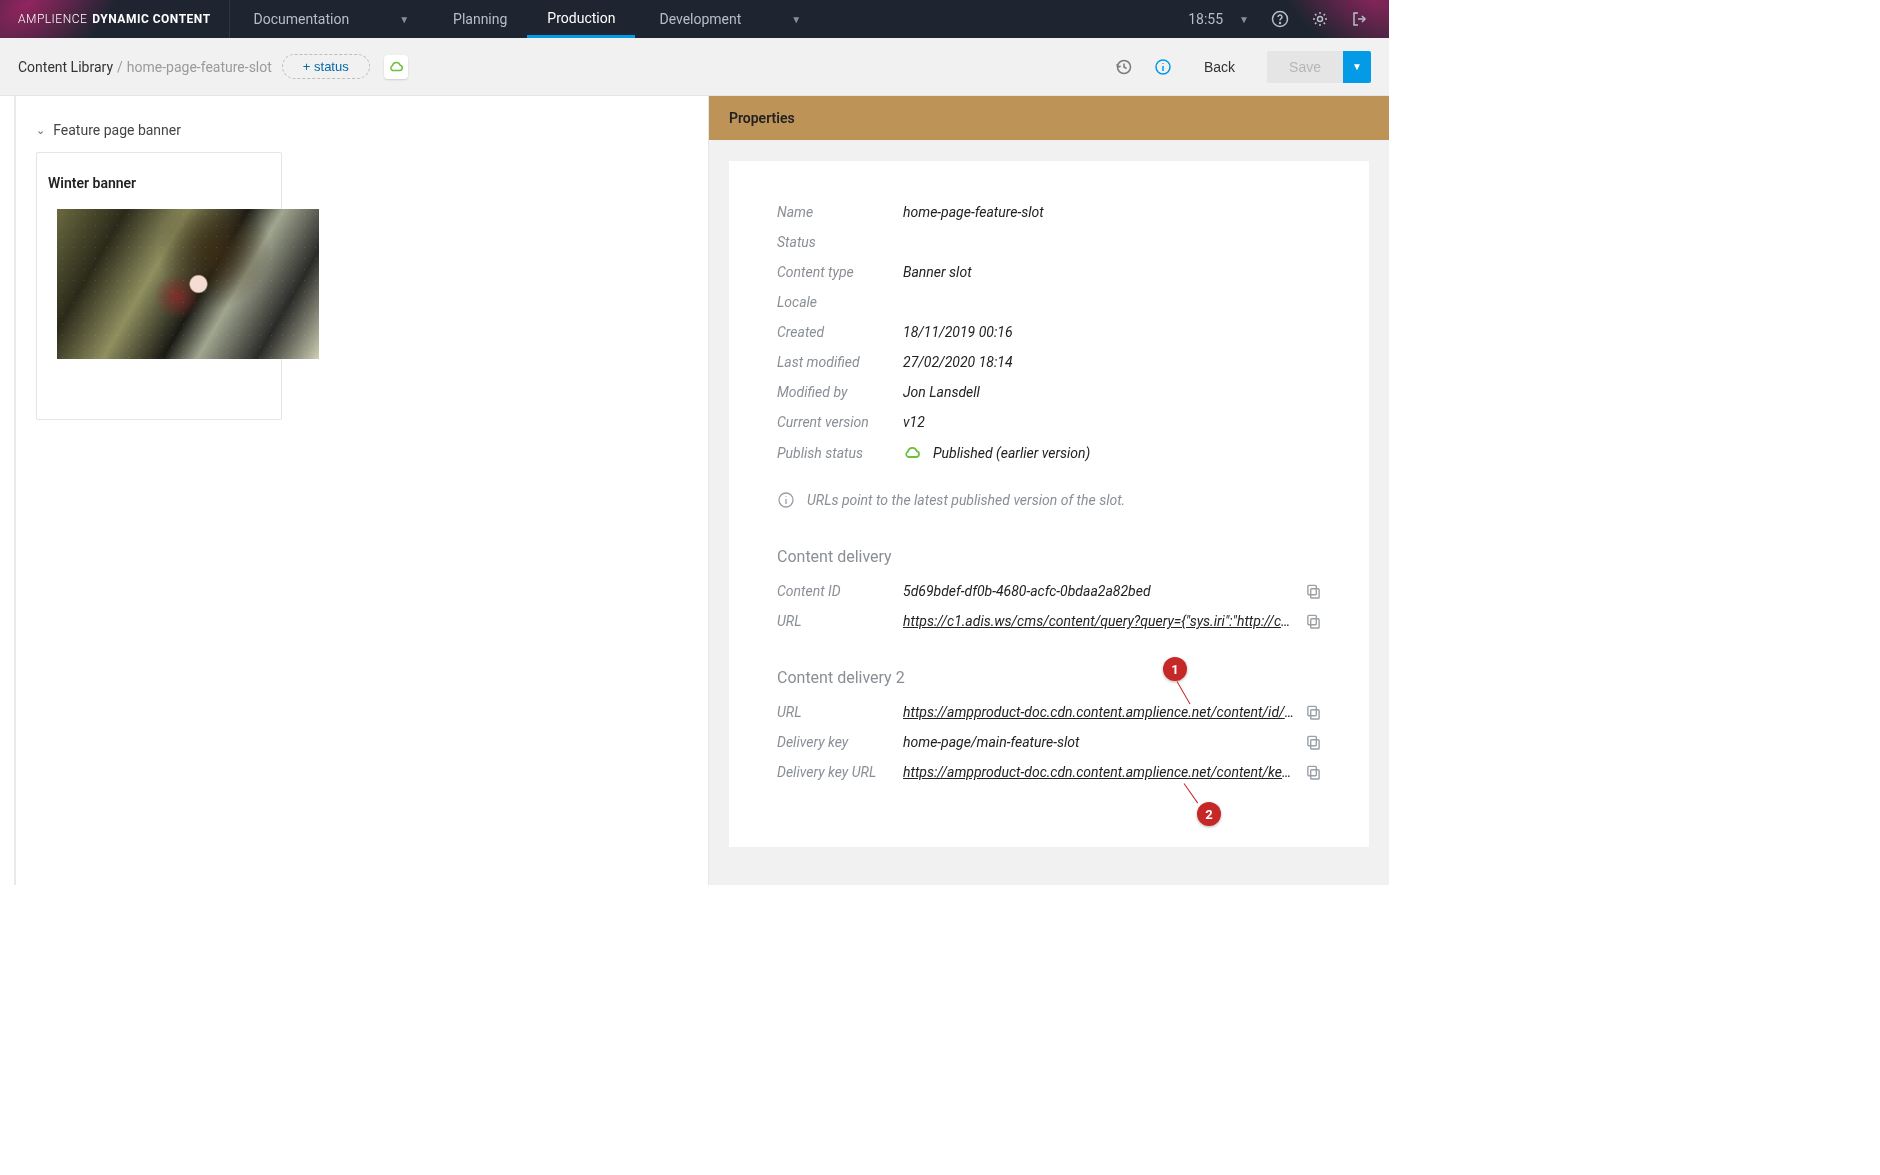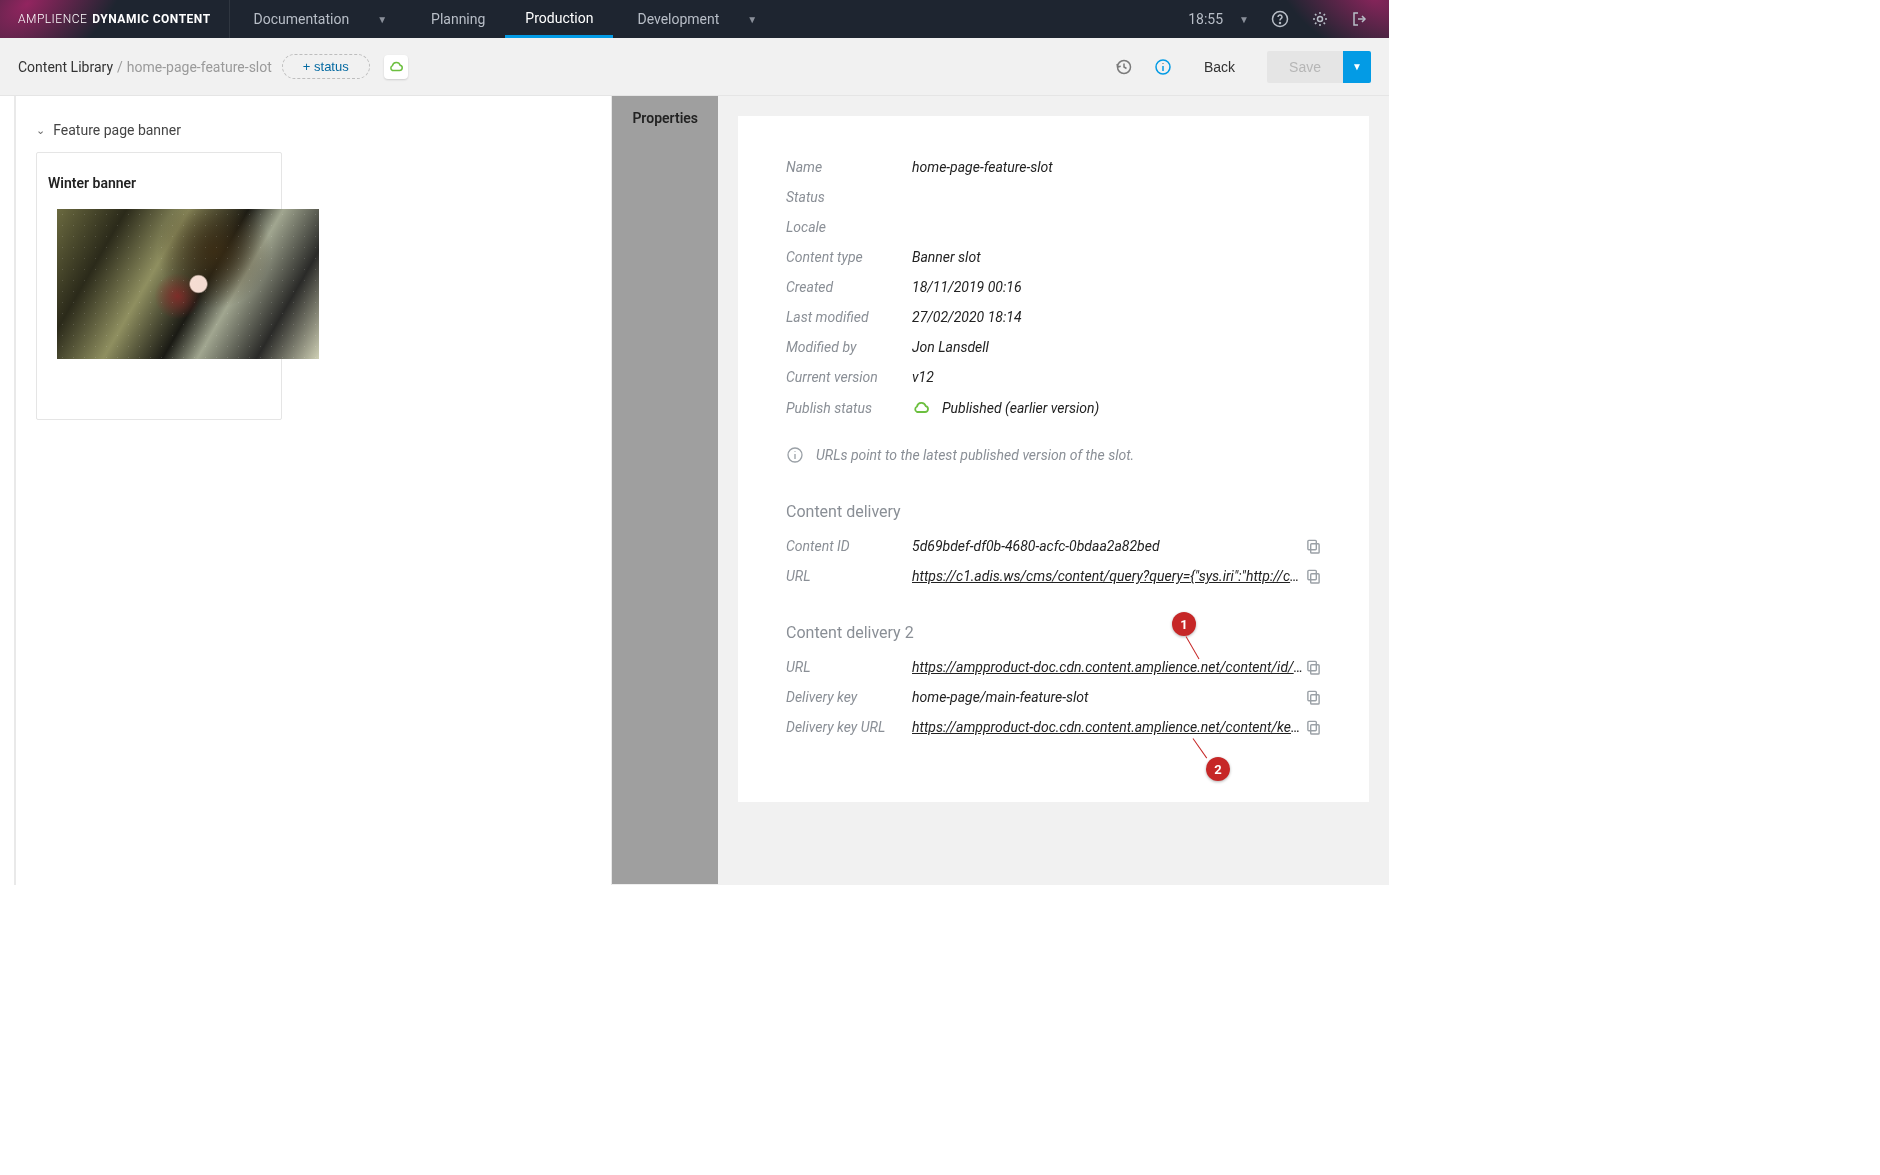--- a/index.html
+++ b/index.html
@@ -34,21 +34,21 @@
       color: #fff; font-size: 12px; letter-spacing: 0.5px;
       padding: 0 18px; display: flex; align-items: center; gap: 5px;
       position: relative; z-index: 1;
       border-right: 1px solid rgba(255,255,255,0.08);
       height: 100%;
     }
     .brand .light { font-weight: 300; }
     .brand .bold { font-weight: 700; }
     .nav-items { display: flex; height: 100%; position: relative; z-index: 1; }
     .nav-item {
-      display: flex; align-items: center; gap: 28px;
+      display: flex; align-items: center; gap: 50px;
       padding: 6px 24px; color: #b8bec7; font-size: 14px; font-weight: 400;
       cursor: pointer; height: 100%;
     }
     .nav-item.simple { gap: 0; padding: 0 20px; }
     .nav-item.active { border-bottom: 3px solid #039be5; color: #fff; }
     .nav-chevron { font-size: 10px; color: #8a909a; }
     .nav-right { margin-left: auto; display: flex; align-items: center; gap: 22px; padding: 0 20px; color: #b8bec7; position: relative; z-index: 1;}
     .clock { display: flex; align-items: center; gap: 16px; font-size: 14px;}
     .nav-icon { width: 18px; height: 18px; stroke: #b8bec7; fill: none; stroke-width: 1.5; cursor: pointer;}
     
@@ -95,21 +95,21 @@
       position: relative;
     }
     .thumb::after{
       content:""; position:absolute; inset:0;
       background-image: radial-gradient(rgba(255,255,255,0.35) 0.5px, transparent 1px);
       background-size: 11px 11px;
       opacity: 0.4;
     }
     
     
-    .right-pane { flex: 1; border-left: 1px solid #e7e7e7; background: #737373; display: flex; flex-direction: row;}
+    .right-pane { flex: 1; border-left: 1px solid #e7e7e7; background: #a16207; display: flex; flex-direction: column;}
     .props-header { padding: 14px 20px; font-weight: 600; color: #222; font-size: 14px; border-bottom: 1px solid #eee; background: rgba(241,241,241,0.35);}
     .props-body-wrap { background: #f1f1f1; flex: 1; padding: 20px 20px;}
     .props-card { background: #fff; padding: 36px 48px 60px 48px;}
     .prop-row { display: flex; padding: 7px 0; font-size: 14px; align-items: center; font-style: italic;}
     .prop-label { width: 126px; color: #8a8f96;}
     .prop-val { color: #222; flex: 1;}
     .prop-val.link { text-decoration: underline; color: #222; max-width: 394px; white-space: nowrap; overflow: hidden; text-overflow: ellipsis; cursor: pointer;}
     .cloud-inline { display: inline-flex; align-items:center; gap: 12px;}
     .info-note { display: flex; align-items: center; gap: 12px; color: #8a8f96; font-style: italic; padding: 22px 0 6px 0;}
     .section-title { color: #8a8f96; font-size: 16px; font-weight: 400; padding: 32px 0 10px 0;}
@@ -239,26 +239,26 @@
       <div class="props-card">
         <div class="prop-row">
             <span class="prop-label">Name</span>
             <span class="prop-val">home-page-feature-slot</span>
           </div>
         <div class="prop-row">
             <span class="prop-label">Status</span>
             <span class="prop-val"></span>
           </div>
         <div class="prop-row">
+            <span class="prop-label">Content type</span>
+            <span class="prop-val">Banner slot</span>
+          </div>
+        <div class="prop-row">
             <span class="prop-label">Locale</span>
             <span class="prop-val"></span>
-          </div>
-        <div class="prop-row">
-            <span class="prop-label">Content type</span>
-            <span class="prop-val">Banner slot</span>
           </div>
         <div class="prop-row">
             <span class="prop-label">Created</span>
             <span class="prop-val">18/11/2019 00:16</span>
           </div>
         <div class="prop-row">
             <span class="prop-label">Last modified</span>
             <span class="prop-val">27/02/2020 18:14</span>
           </div>
         <div class="prop-row">

